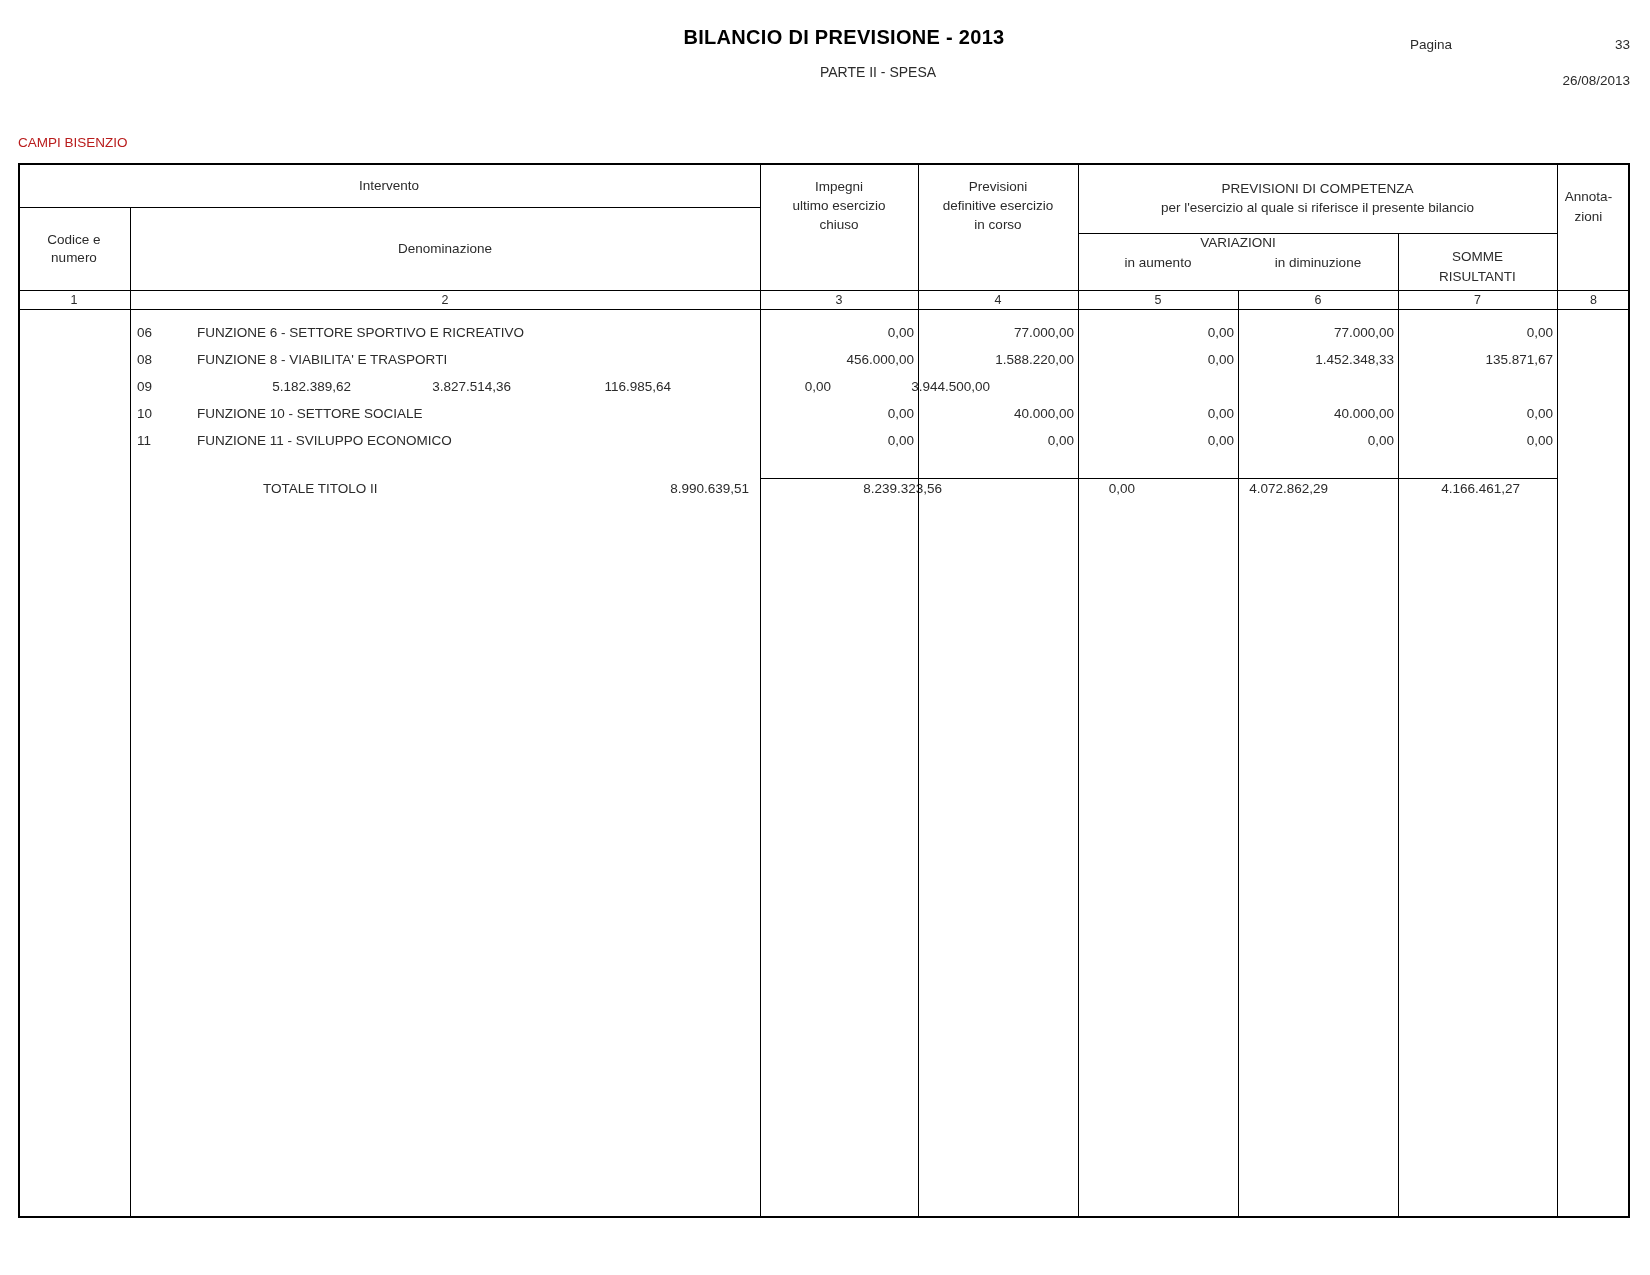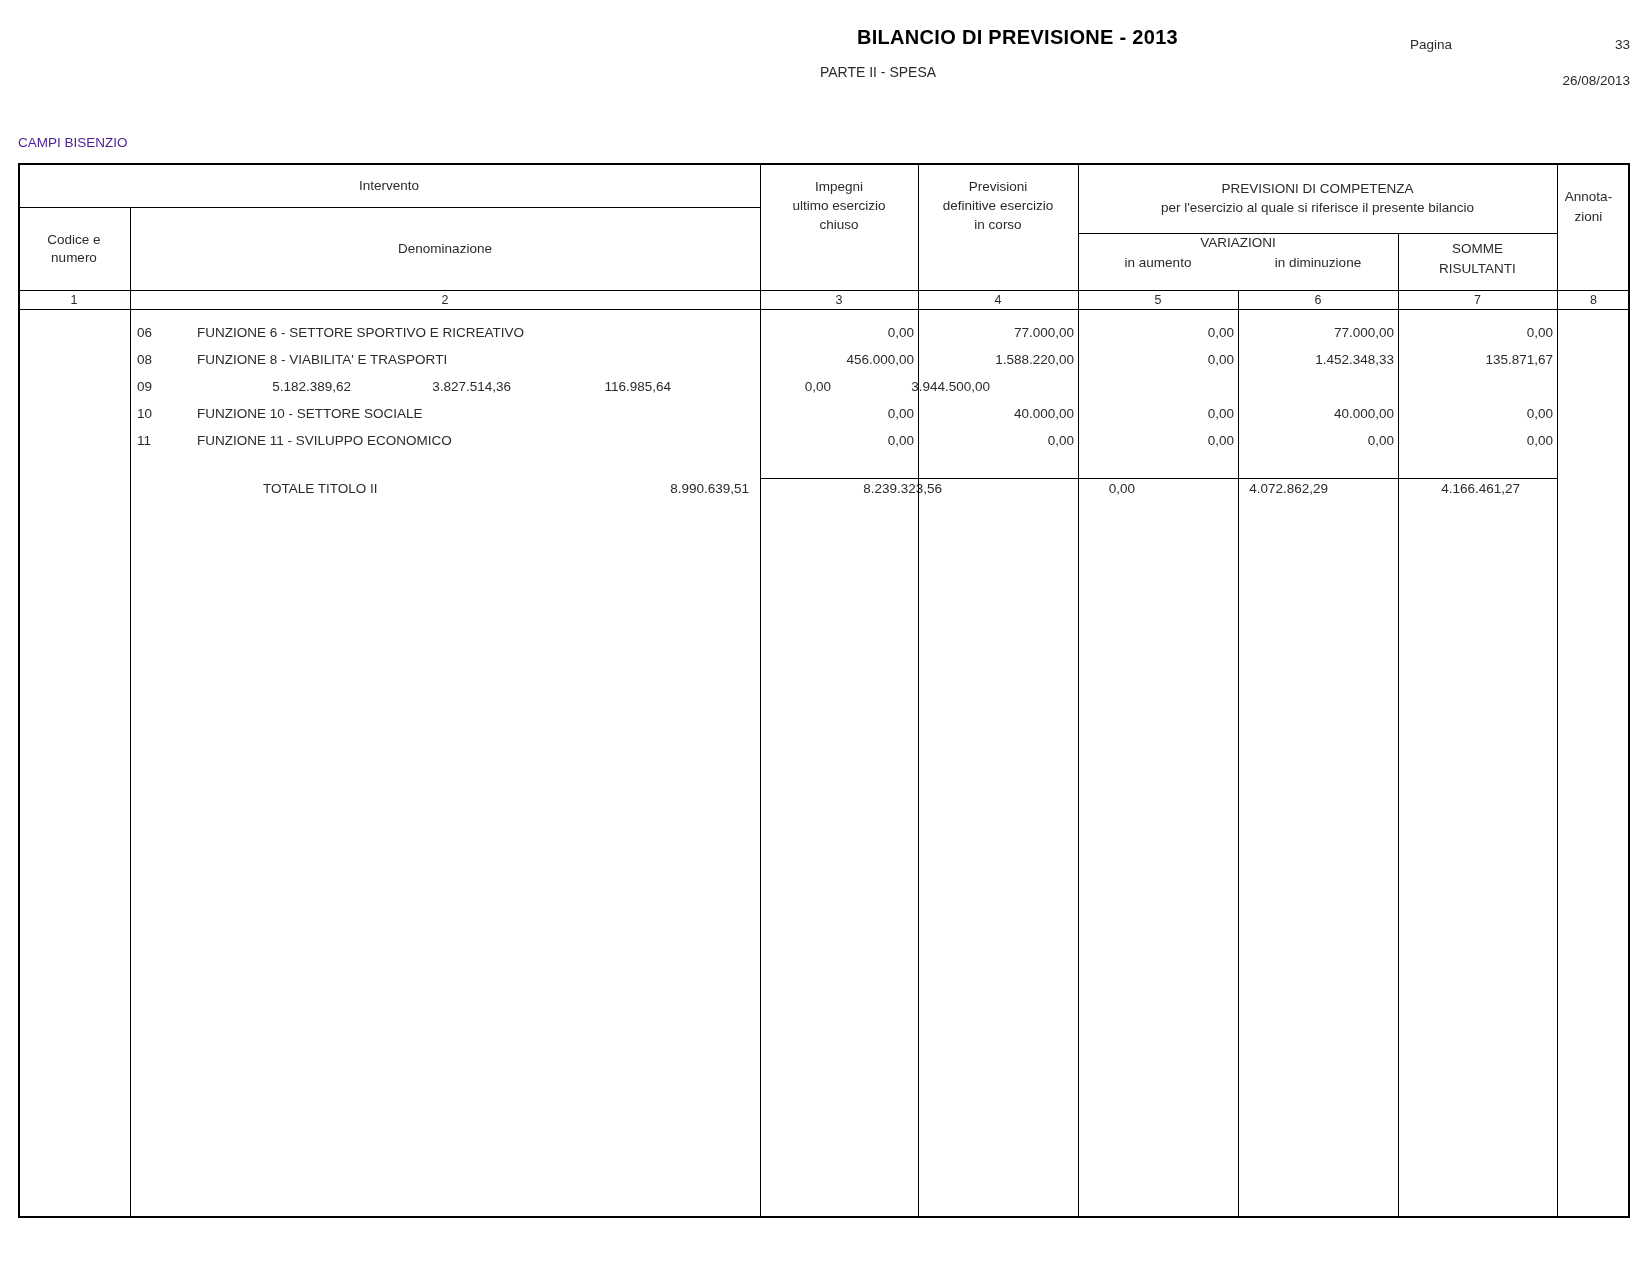--- a/index.html
+++ b/index.html
@@ -7,47 +7,47 @@
   body {
     width: 1650px; height: 1275px;
     background: #ffffff;
     color: #000000;
     font-family: "Liberation Sans", sans-serif;
     position: relative;
     overflow: hidden;
   }
 
   
-  .heading { position:absolute; left:578px; top:26px; width:600px; text-align:right; }
+  .heading { position:absolute; left:544px; top:26px; width:600px; text-align:center; }
   .title { font-size:20px; font-weight:bold; letter-spacing:0.3px; }
   .subtitle { position:absolute; left:578px; top:64px; width:600px; text-align:center; font-size:14px; color:#2b2b2b; }
   .pagina-row { position:absolute; left:1410px; top:37px; width:220px; display:flex; justify-content:space-between; font-size:13.5px; color:#2b2b2b; }
   .date-row { position:absolute; left:1410px; top:73px; width:220px; text-align:right; font-size:13.5px; color:#2b2b2b; }
-  .municipality { position:absolute; left:18px; top:135px; font-size:13.5px; color:#4c1d95; }
+  .municipality { position:absolute; left:18px; top:135px; font-size:13.5px; color:#b91c1c; }
 
   
   #table { position:absolute; left:18px; top:163px; width:1612px; height:1055px; font-size:13.5px; }
   .tborder { position:absolute; left:0; top:0; right:0; bottom:0; border:2px solid #000; pointer-events:none; }
   .hl { position:absolute; height:1px; background:#000; }
   .vl { position:absolute; width:1px; background:#000; }
 
   
   .hcell { position:absolute; color:#2b2b2b; }
   .center-cell { display:flex; align-items:center; justify-content:center; text-align:center; }
   .col-head { text-align:center; line-height:19px; }
   .hdr-intervento   { left:0; top:0; width:742px; height:44px; }
   .hdr-codice       { left:0; top:44px; width:112px; height:83px; flex-direction:column; line-height:18px; }
   .hdr-denominazione{ left:112px; top:44px; width:630px; height:83px; }
   .hdr-impegni      { left:742px; top:0; width:158px; height:127px; padding-top:14px; }
   .hdr-previsioni   { left:900px; top:0; width:160px; height:127px; padding-top:14px; }
   .hdr-competenza   { left:1060px; top:0; width:479px; height:70px; padding-top:16px; }
   .hdr-variazioni   { left:1060px; top:70px; width:320px; height:57px; padding-top:0; line-height:20px; }
   .hdr-var-sub { display:flex; }
   .hdr-var-sub span { width:50%; text-align:center; }
-  .hdr-somme        { left:1380px; top:64px; width:159px; height:57px; padding-top:12px; line-height:20px; }
+  .hdr-somme        { left:1380px; top:72px; width:159px; height:57px; padding-top:12px; line-height:20px; }
   .hdr-annotazioni  { left:1539px; top:0; width:63px; height:127px; padding-top:24px; line-height:20px; }
 
   
   .numrow-cell { position:absolute; top:127px; height:19px; display:flex; align-items:center; justify-content:center; font-size:12.5px; color:#2b2b2b; }
   .n1 { left:0; width:112px; } .n2 { left:112px; width:630px; }
   .n3 { left:742px; width:158px; } .n4 { left:900px; width:160px; }
   .n5 { left:1060px; width:160px; } .n6 { left:1220px; width:160px; }
   .n7 { left:1380px; width:159px; } .n8 { left:1539px; width:73px; }
 
   

